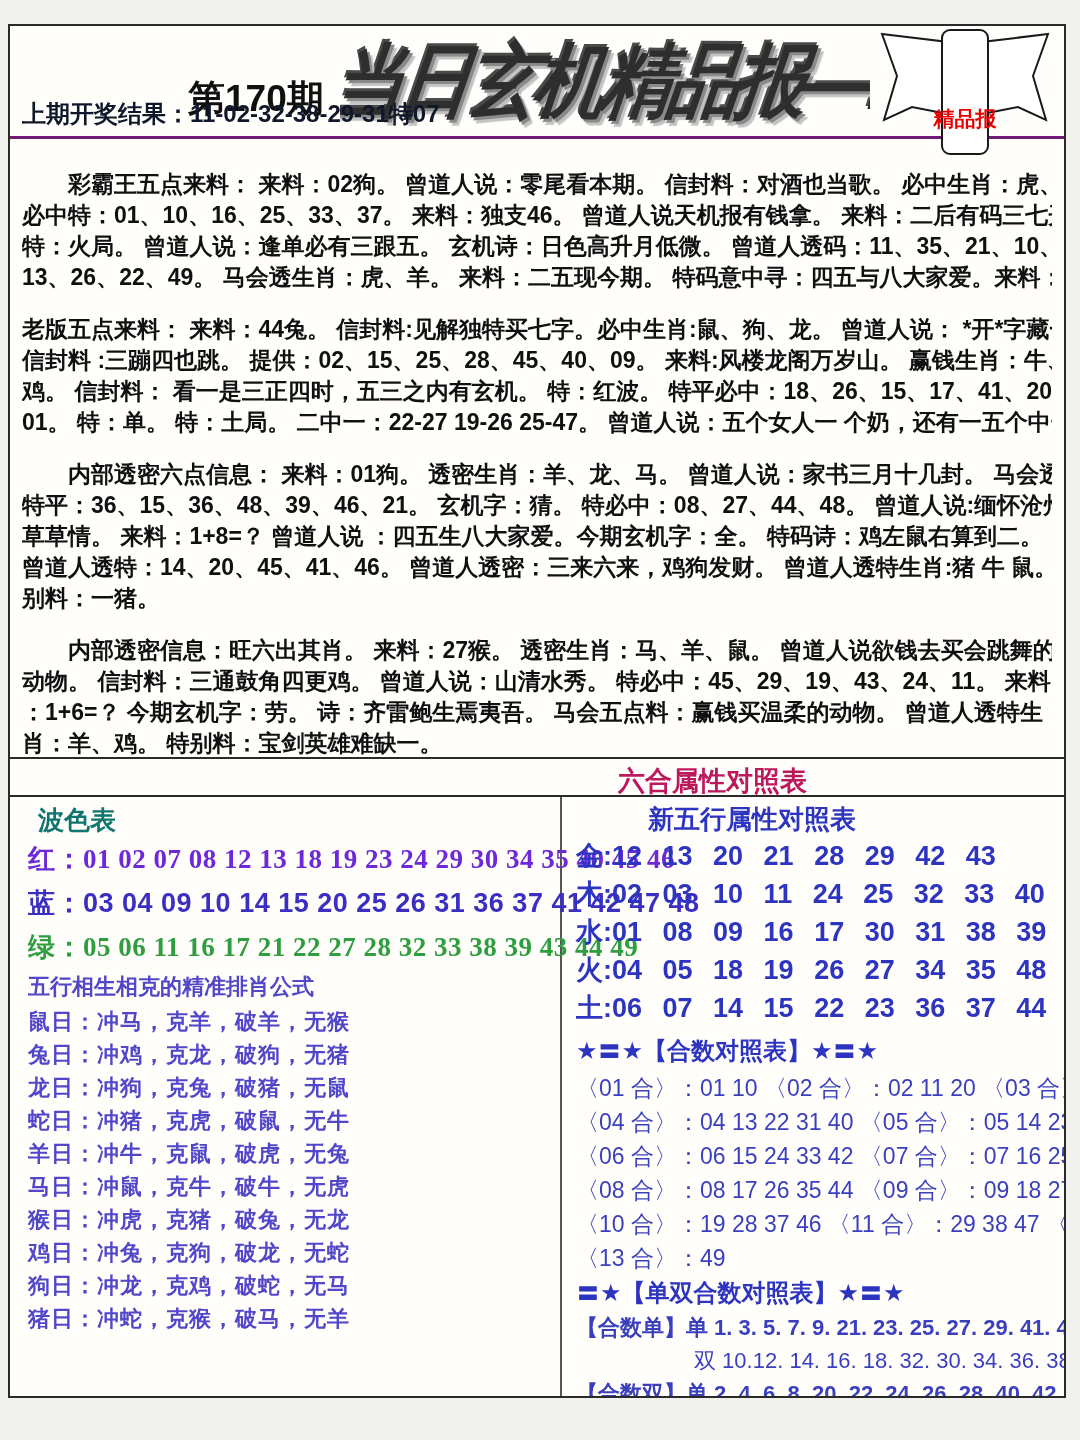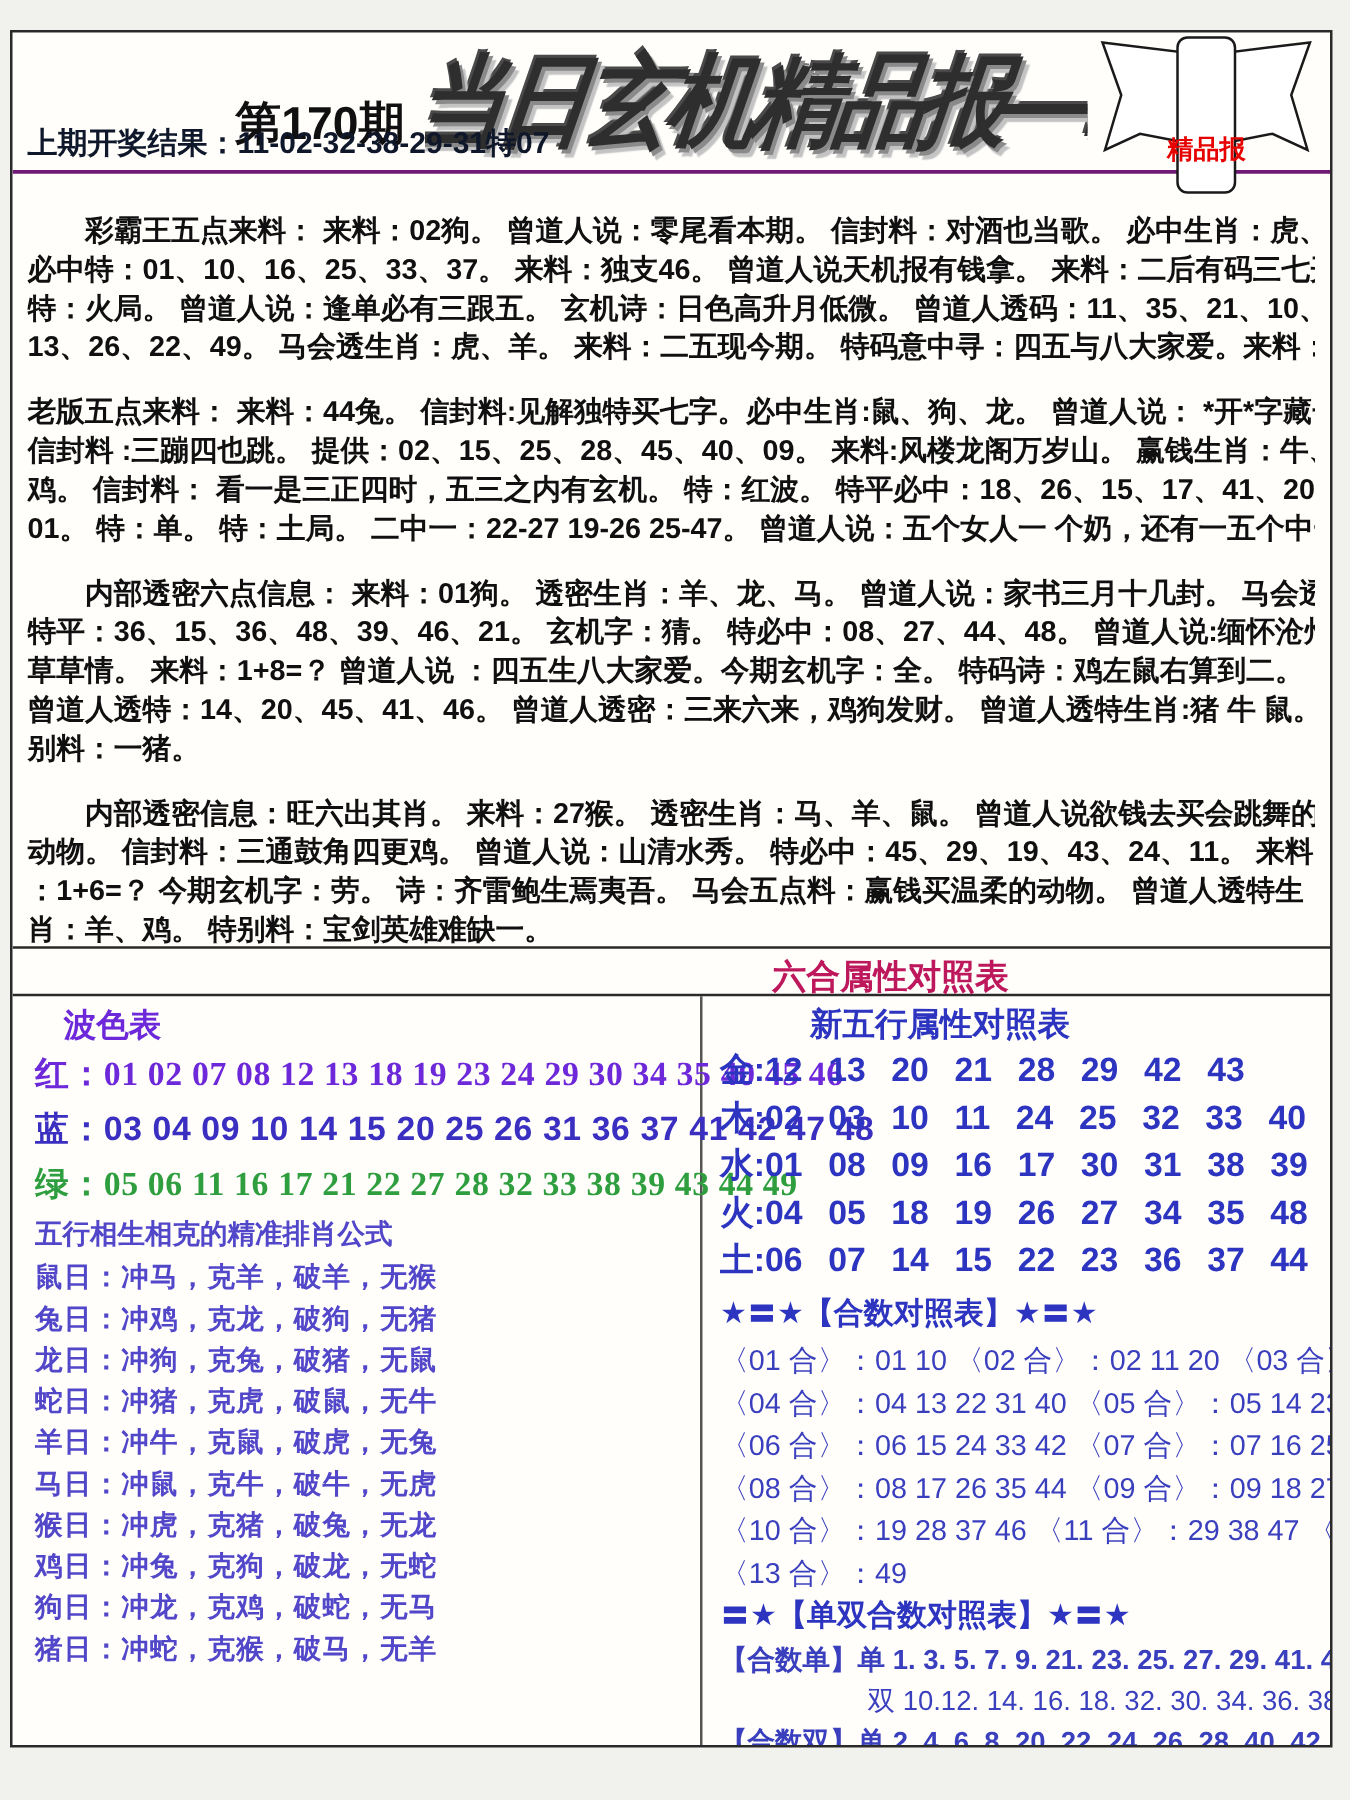--- a/index.html
+++ b/index.html
@@ -26,21 +26,21 @@
 
   
   .band{position:absolute;left:0;top:735px;width:100%;height:36px;border-bottom:2px solid #2a2a2a;box-sizing:border-box;}
   .band-title{position:absolute;left:608px;top:2px;font-size:27px;font-weight:bold;color:#be185d;white-space:nowrap;}
 
   
   .columns{position:absolute;left:0;top:771px;width:100%;height:601px;display:flex;}
   .col-left{width:552px;border-right:2px solid #555;box-sizing:border-box;padding:6px 0 0 18px;}
   .col-right{flex:1;padding:4px 0 0 14px;}
 
-  .wave-title{font-size:26px;font-weight:bold;color:#6d28d9;line-height:34px;margin-left:23px;}
+  .wave-title{font-size:26px;font-weight:bold;color:#0f766e;line-height:34px;margin-left:10px;}
   .wave-row{font-size:27px;font-weight:bold;line-height:44px;white-space:nowrap;letter-spacing:0.5px;}
   .wave-red{color:#6d28d9;font-family:Liberation Serif, serif;}
   .wave-blue{color:#3a2fc0;}
   .wave-green{color:#2e9e3e;font-family:Liberation Serif, serif;}
   .formula-title{font-size:22px;font-weight:bold;color:#5247c9;line-height:36px;}
   .formula-row{font-size:22px;font-weight:bold;color:#5247c9;line-height:33px;white-space:nowrap;letter-spacing:1px;}
 
   .fe-title{font-size:26px;font-weight:bold;color:#2d35c0;line-height:36px;margin-left:72px;}
   .fe-row{font-size:27px;font-weight:bold;color:#2d35c0;line-height:38px;white-space:nowrap;}
   .fe-row .nums{word-spacing:13px;}

